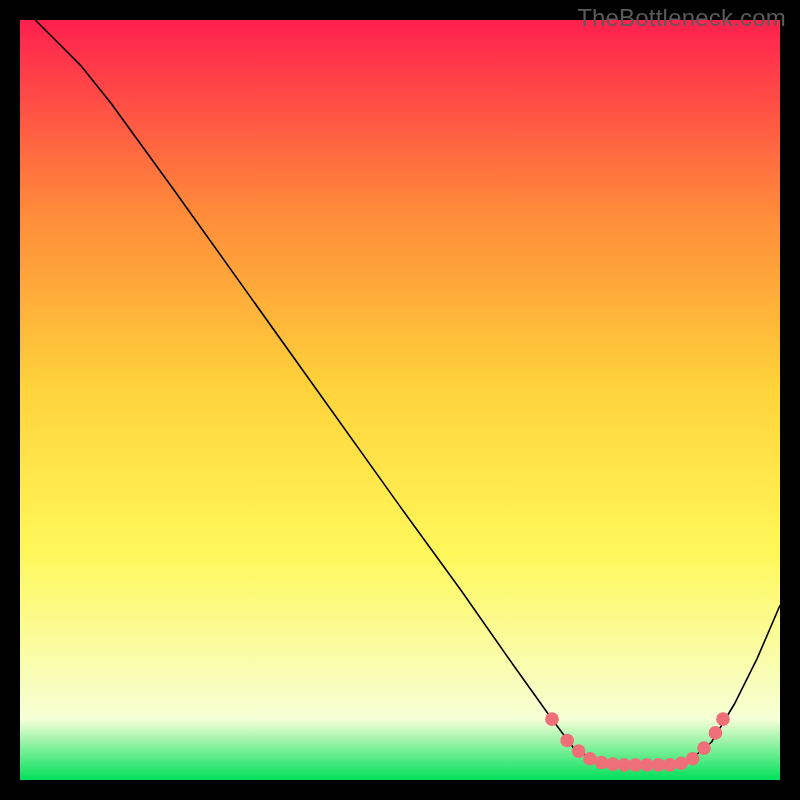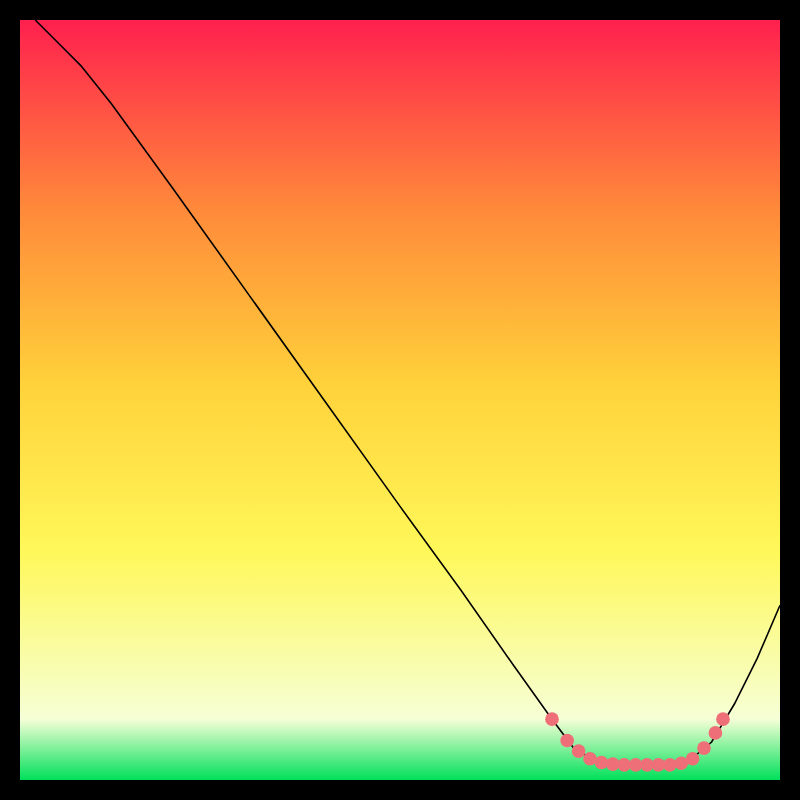--- a/index.html
+++ b/index.html
@@ -33,20 +33,21 @@
     top: 20px;
     width: 760px;
     height: 760px;
     z-index: 1;
   }
 </style>
 </head>
 <body>
 
 <div class="frame">
+  <div class="watermark">TheBottleneck.com</div>
 
   <svg class="plot-area" viewBox="0 0 100 100" preserveAspectRatio="none">
     <defs>
       <linearGradient id="bg-grad" x1="0" y1="0" x2="0" y2="1">
         <stop id="g0" offset="0%" stop-color="#ff204e"></stop>
         <stop id="g1" offset="25%" stop-color="#ff8a3a"></stop>
         <stop id="g2" offset="48%" stop-color="#ffd23a"></stop>
         <stop id="g3" offset="70%" stop-color="#fff85a"></stop>
         <stop id="g4" offset="92%" stop-color="#f6ffd6"></stop>
         <stop id="g5" offset="100%" stop-color="#00e05a"></stop>

